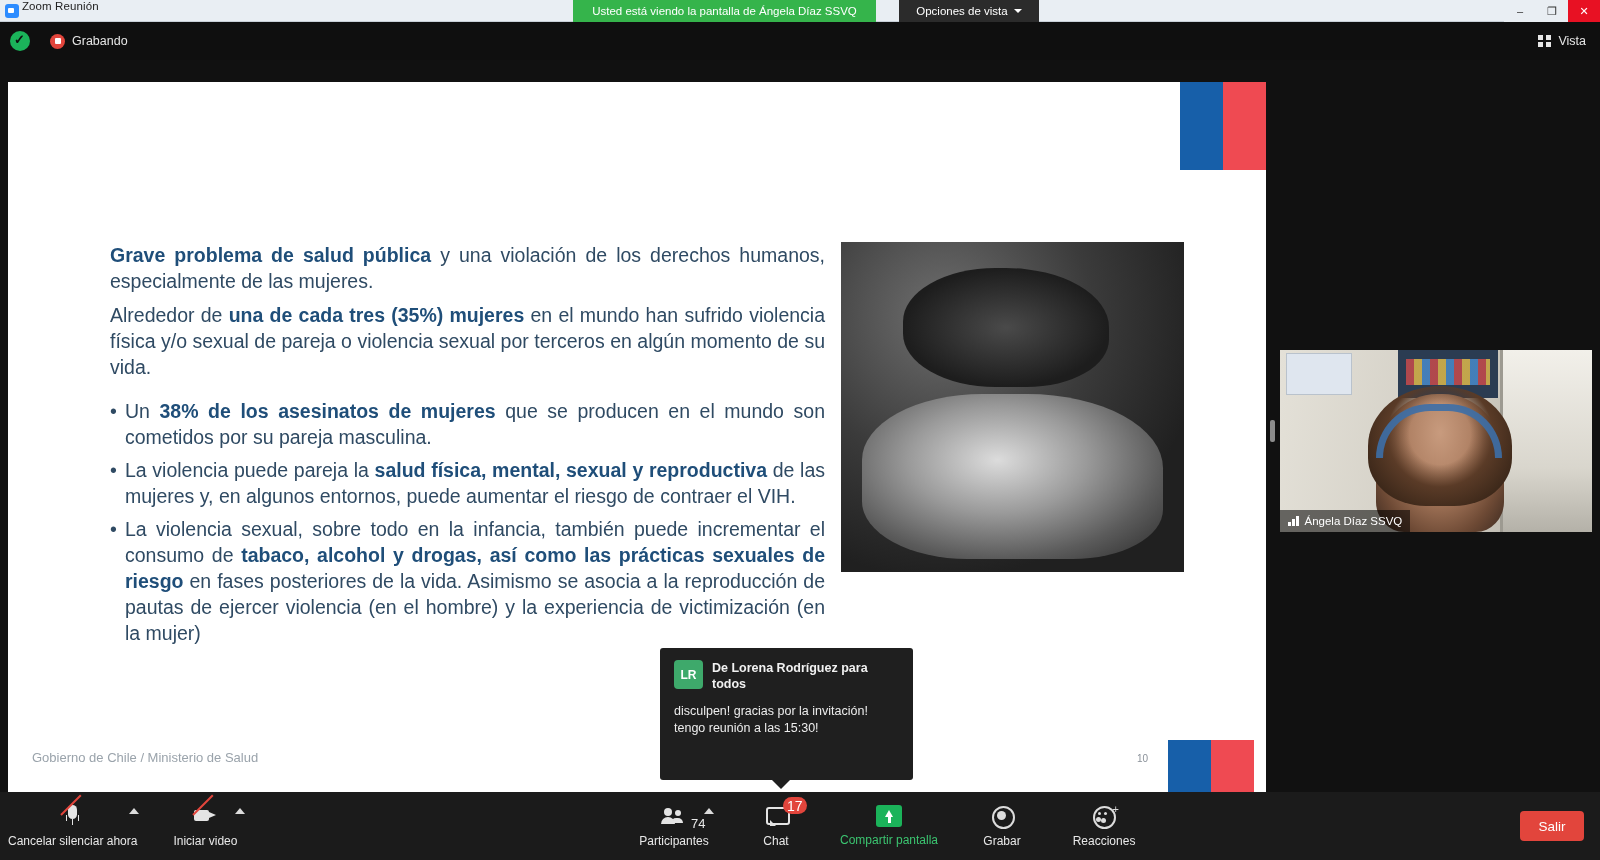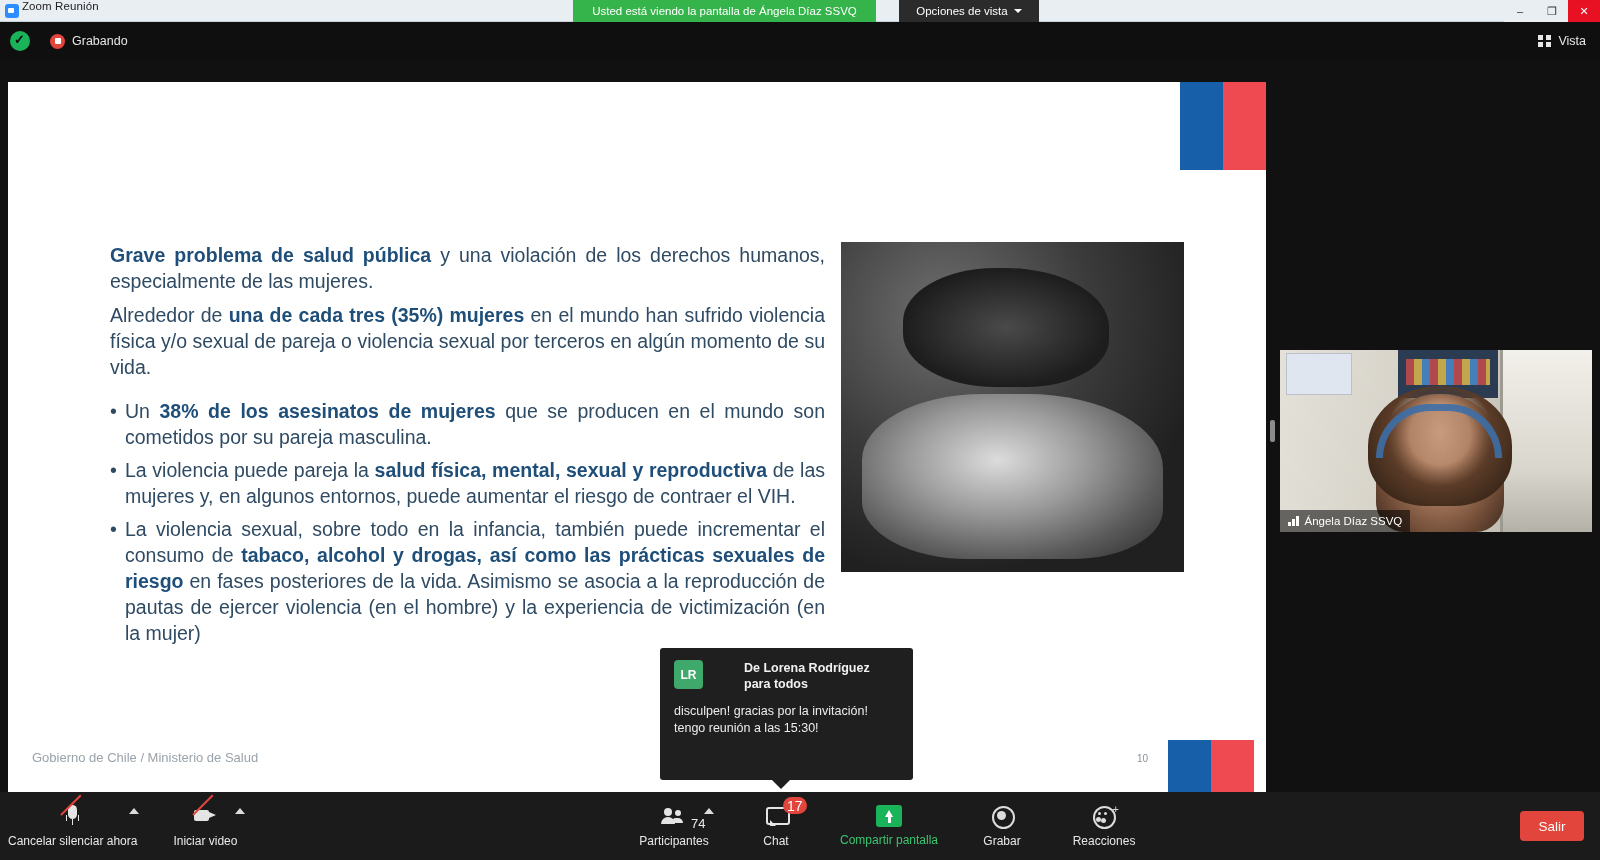--- a/index.html
+++ b/index.html
@@ -149,21 +149,21 @@
     content: ""; position: absolute; left: 112px; bottom: -9px;
     border-left: 9px solid transparent; border-right: 9px solid transparent;
     border-top: 9px solid #1f1f1f;
   }
   .chat-head { display: flex; gap: 9px; }
   .chat-avatar {
     width: 29px; height: 29px; border-radius: 4px; background: #3ea96b;
     color: #fff; font-size: 12px; font-weight: bold;
     display: flex; align-items: center; justify-content: center; flex: 0 0 29px;
   }
-  .chat-from { font-size: 12.5px; font-weight: bold; line-height: 16px; margin-left: 32px; }
+  .chat-from { font-size: 12.5px; font-weight: bold; line-height: 16px; }
   .chat-msg { margin-top: 11px; font-size: 12.5px; line-height: 17px; color: #ededed; }
 
   
   .video-tile {
     position: absolute; left: 1280px; top: 350px; width: 312px; height: 182px;
     background: linear-gradient(180deg,#d8d5cd 0%, #c8c5bd 40%, #b9b6ad 100%);
     overflow: hidden;
   }
   .vt-wall { position: absolute; inset: 0; background: linear-gradient(100deg,#e4e1d8 0%, #cfcbc1 60%, #a9a59b 100%); }
   .vt-poster {

